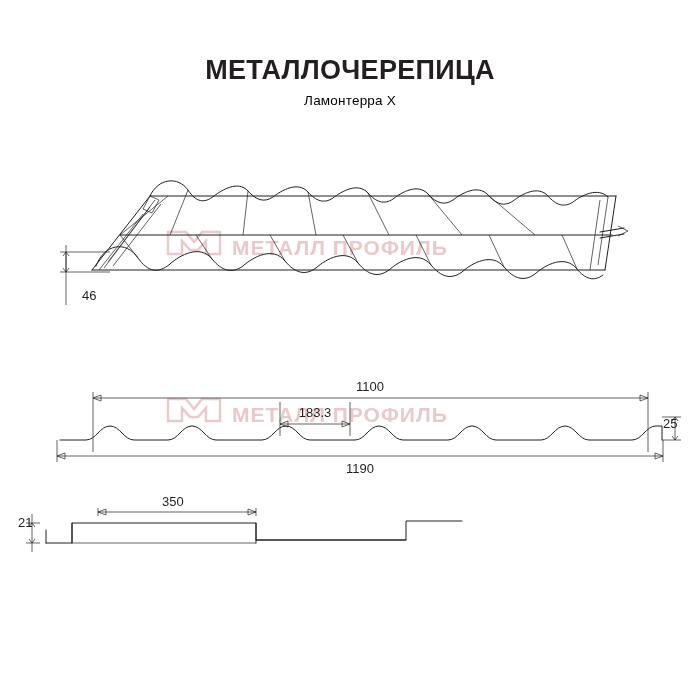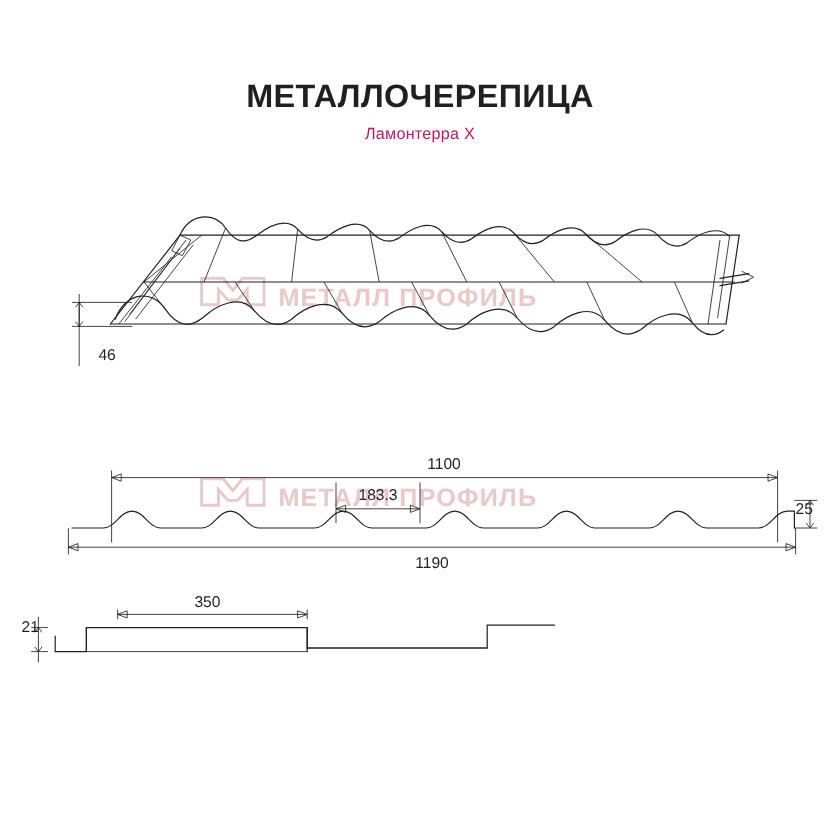--- a/index.html
+++ b/index.html
@@ -25,27 +25,27 @@
     right: 0;
     top: 56px;
     text-align: center;
   }
   .title {
     font-size: 27px;
     font-weight: bold;
     letter-spacing: 0.3px;
     line-height: 1.05;
     color: #231f20;
-    margin: 10px;
+    margin: 0;
   }
   .subtitle {
     font-size: 13.5px;
     font-weight: normal;
     letter-spacing: 0.2px;
-    color: #be185d;
+    color: #000000;
     margin: 9px 0 16px 0;
   }
   .drawing {
     position: absolute;
     left: 0;
     top: 0;
     width: 700px;
     height: 700px;
   }
   svg { display: block; }

